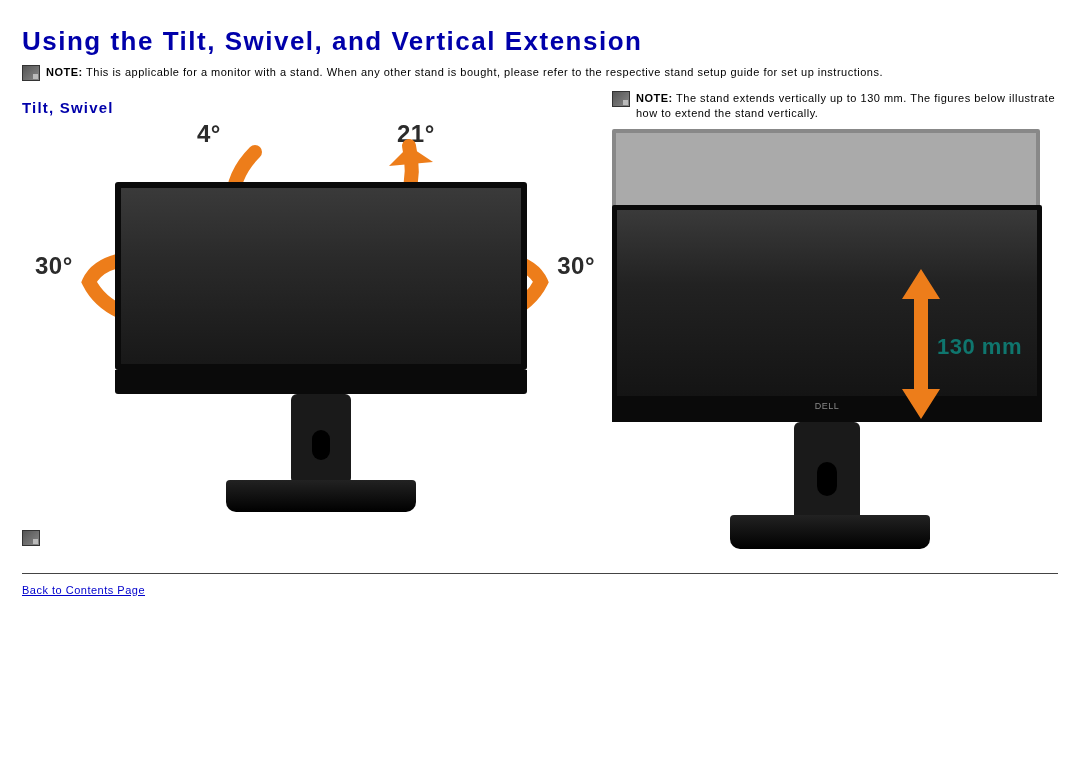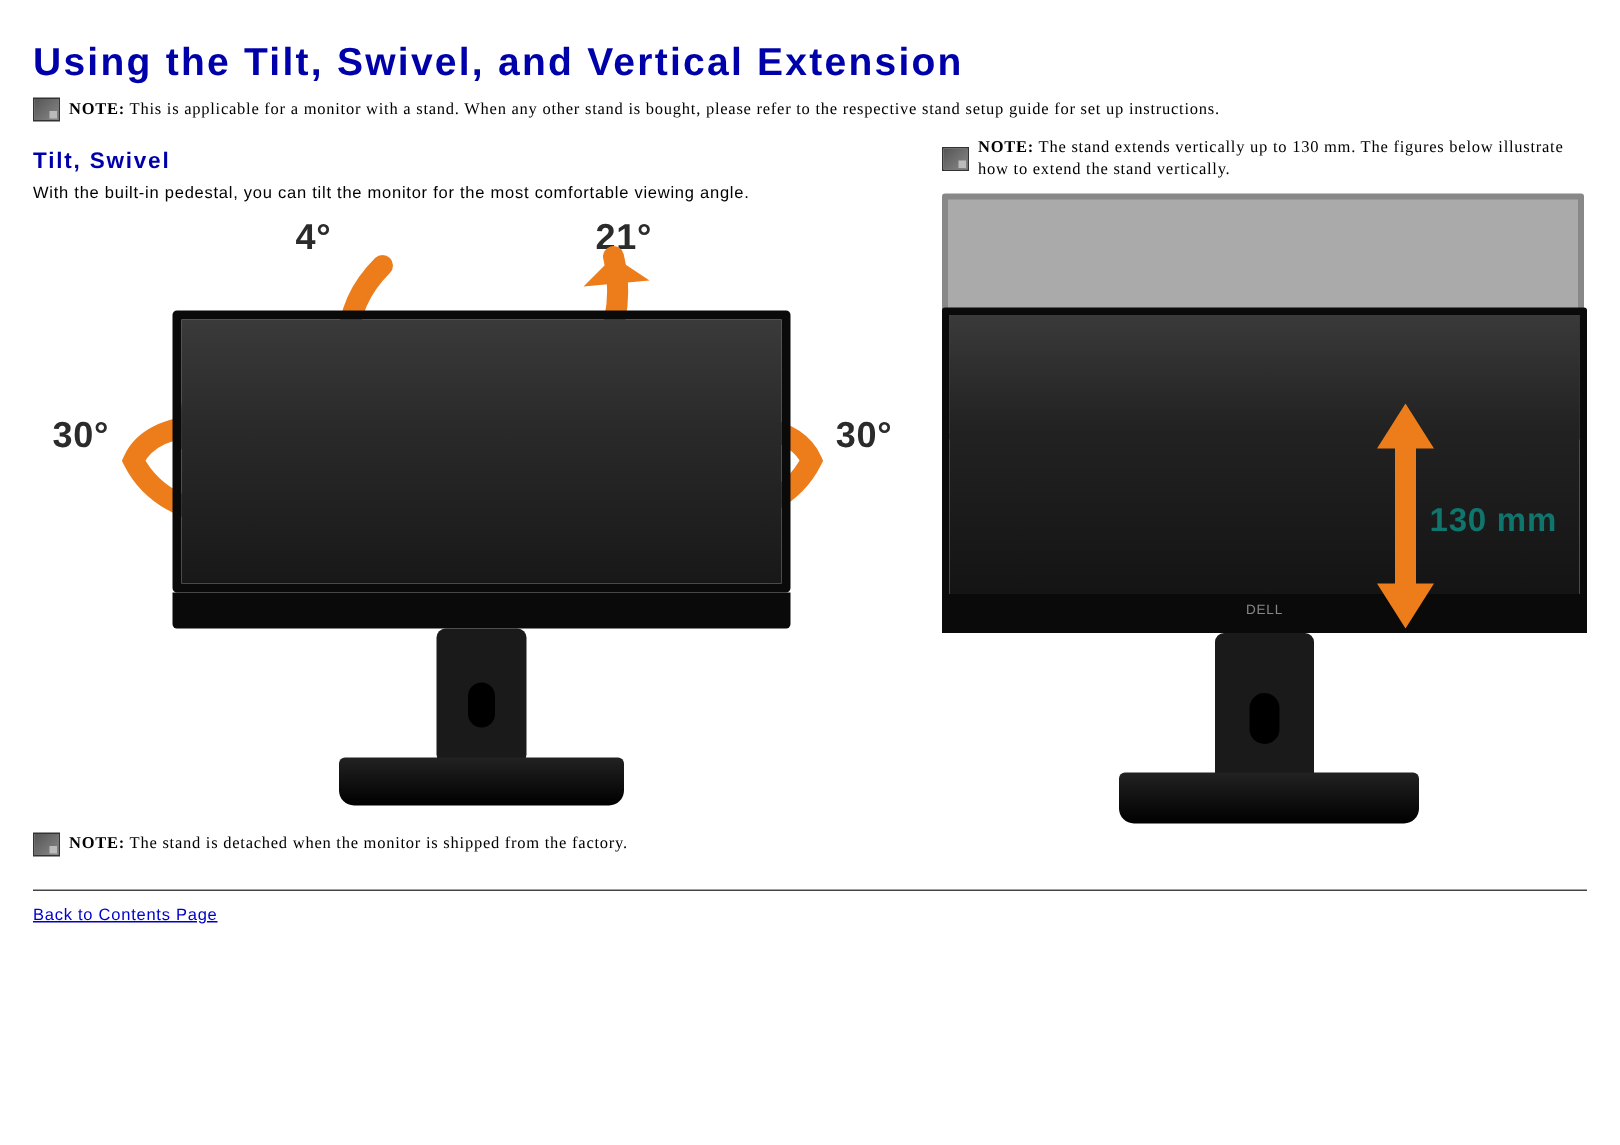--- a/index.html
+++ b/index.html
@@ -21,42 +21,41 @@
   }
   h2.sub {
     color: #0000aa;
     font-size: 15px;
     font-weight: bold;
     margin: 10px 0 6px 0;
     letter-spacing: 1.2px;
   }
   .note-row {
     display: flex;
-    align-items: center;
+    align-items: flex-start;
     gap: 6px;
     margin: 2px 0 8px 0;
-    font-family: Liberation Serif, serif;
   }
   .note-icon {
     flex: 0 0 16px;
     height: 14px;
     background: linear-gradient(135deg,#555,#888);
     border: 1px solid #333;
     position: relative;
   }
   .note-icon::after {
     content: "";
     position: absolute;
     right: 1px; bottom: 1px;
     width: 5px; height: 5px;
     background: #bbb;
   }
   .note-text { flex: 1; font-size: 11px; line-height: 1.35; }
   .note-label { font-weight: bold; }
-  .cols { display: flex; gap: 20px; }
+  .cols { display: flex; gap: 4px; }
   .col-left { flex: 0 0 586px; }
   .col-right { flex: 1; }
   .desc { font-size: 11px; margin: 2px 0 10px 0; line-height: 1.35; }
   .figure {
     position: relative;
     width: 560px;
     height: 400px;
     margin: 4px auto 8px auto;
   }
   .monitor-group { position: absolute; left: 80px; top: 60px; }
@@ -139,21 +138,20 @@
   <div class="note-icon"></div>
   <div class="note-text">
     <span class="note-label">NOTE:</span>
     <span>This is applicable for a monitor with a stand. When any other stand is bought, please refer to the respective stand setup guide for set up instructions.</span>
   </div>
 </div>
 
 <div class="cols">
   <div class="col-left">
     <h2 class="sub">Tilt, Swivel</h2>
-    <div class="desc">With the built-in pedestal, you can tilt the monitor for the most comfortable viewing angle.</div>
 
     <div class="figure">
       <div class="lbl" style="left:162px; top:-2px;">4°</div>
       <div class="lbl" style="left:362px; top:-2px;">21°</div>
       <div class="lbl" style="left:0px; top:130px;">30°</div>
       <div class="lbl" style="right:0px; top:130px;">30°</div>
 
       <svg class="arrow" style="left:170px; top:20px;" width="70" height="110" viewBox="0 0 70 110">
         <path class="stroke" d="M 50 10 Q 20 40 30 80"></path>
         <polygon points="30,80 10,68 44,56 50,96" transform="rotate(10 30 80)"></polygon>
@@ -179,24 +177,20 @@
             <div class="monitor-logo">DELL</div>
           </div>
         <div class="monitor-chin"></div>
         <div class="stand-neck"></div>
         <div class="stand-base"></div>
       </div>
     </div>
 
     <div class="note-row">
       <div class="note-icon"></div>
-      <div class="note-text">
-        <span class="note-label">NOTE:</span>
-        <span>The stand is detached when the monitor is shipped from the factory.</span>
-      </div>
     </div>
   </div>
 
   <div class="col-right">
     <div class="note-row">
       <div class="note-icon"></div>
       <div class="note-text">
         <span class="note-label">NOTE:</span>
         <span>The stand extends vertically up to 130 mm. The figures below illustrate how to extend the stand vertically.</span>
       </div>

